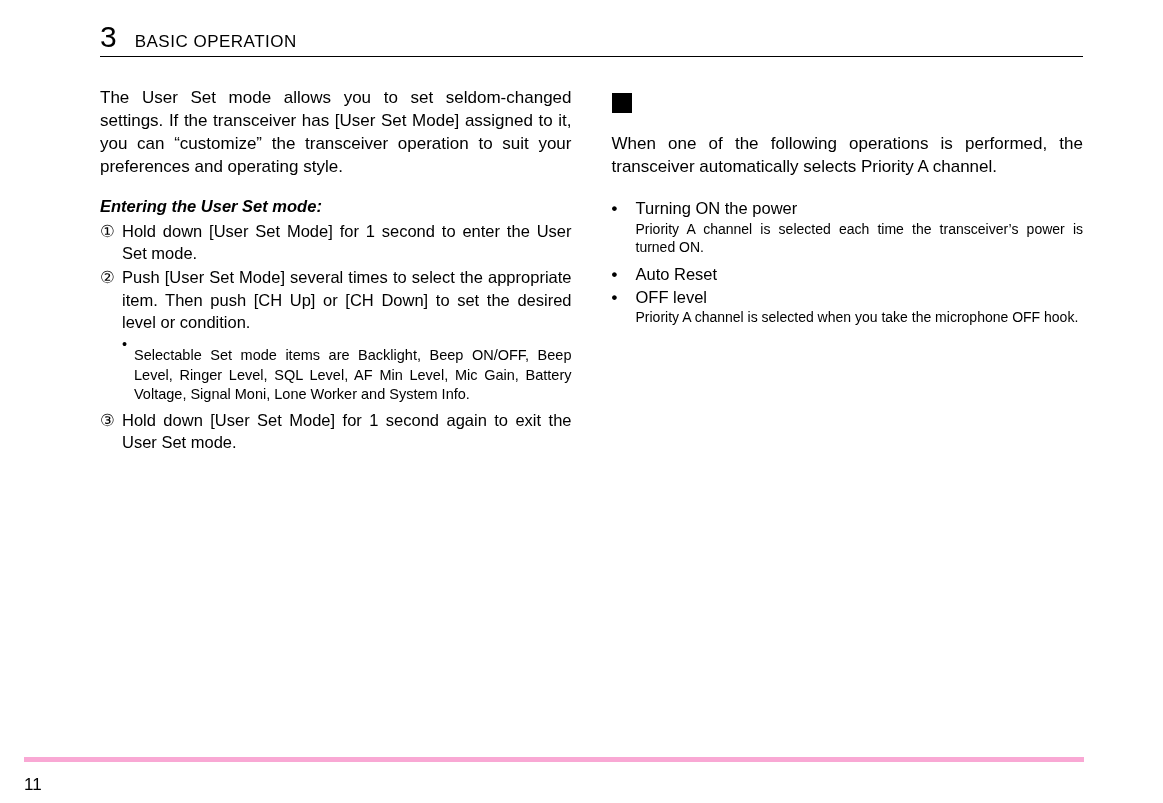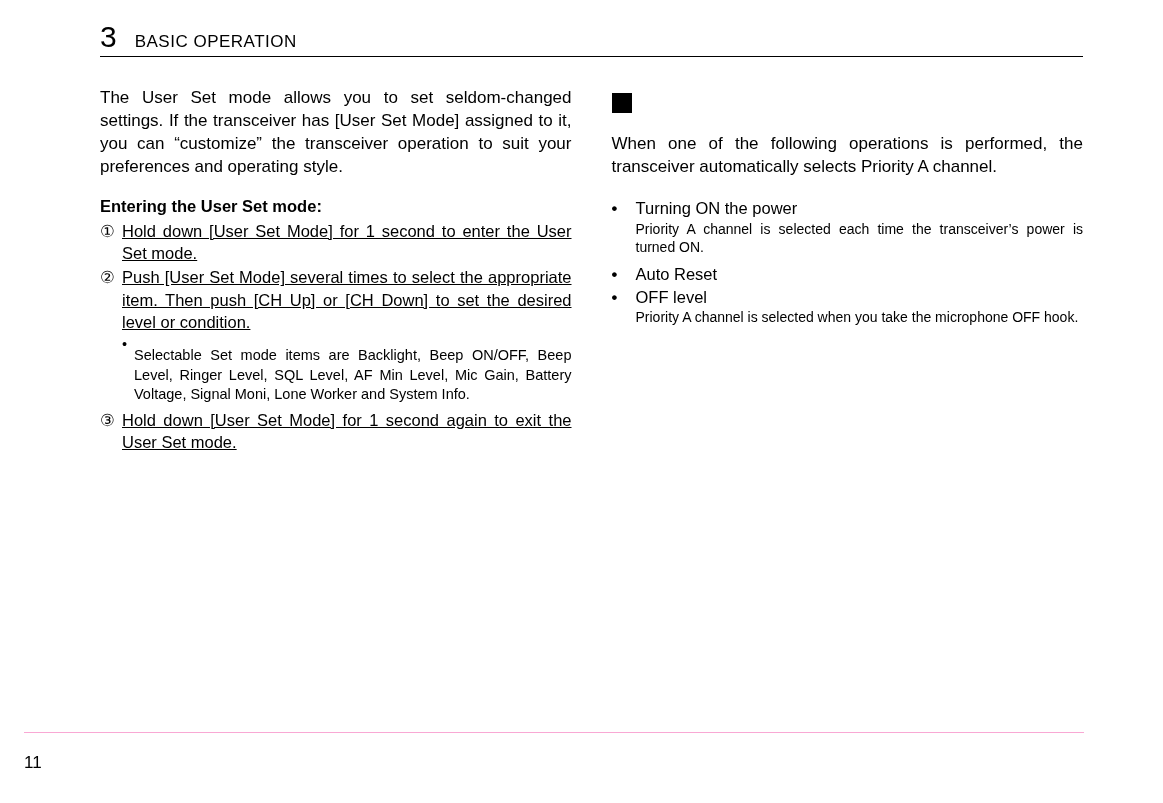--- a/index.html
+++ b/index.html
@@ -55,35 +55,36 @@
     vertical-align: -1px;
   }
   p.intro {
     font-size: 17px;
     line-height: 1.35;
     margin: 0 0 18px 0;
     text-align: justify;
   }
   .subheading {
     font-weight: bold;
+    font-style: italic;
     font-size: 16.5px;
     margin: 0 0 4px 0;
   }
   .step {
     display: flex;
     font-size: 16.5px;
     line-height: 1.35;
     margin: 0 0 2px 0;
     text-align: justify;
   }
   .step-marker {
     flex: 0 0 22px;
     font-family: Arial, sans-serif;
   }
-  .step-text { flex: 1; text-decoration: underline; }
+  .step-text { flex: 1; }
   .note {
     display: flex;
     font-size: 14.5px;
     line-height: 1.35;
     padding-left: 22px;
     margin: 2px 0 4px 0;
     text-align: justify;
   }
   .note-bullet { flex: 0 0 12px; }
   .note-text { flex: 1; margin-top: 11px; }
@@ -99,25 +100,25 @@
   .bullet-body {
     font-size: 14px;
     line-height: 1.35;
     padding-left: 24px;
     margin: 0 0 6px 0;
     text-align: justify;
   }
   .page-num {
     position: absolute;
     left: 24px;
-    bottom: 30px;
+    bottom: 8px;
     font-size: 17px;
-    border-top: 1px solid #f9a8d4;
+    border-top: 5px solid #f9a8d4;
     width: 1060px;
-    padding-top: 20px;
+    padding-top: 13px;
   }
 </style>
 </head>
 <body>
 
 <div class="page">
 
   <div class="header">
     <span class="chapter-num">3</span>
     <span class="chapter-title">BASIC OPERATION</span>

